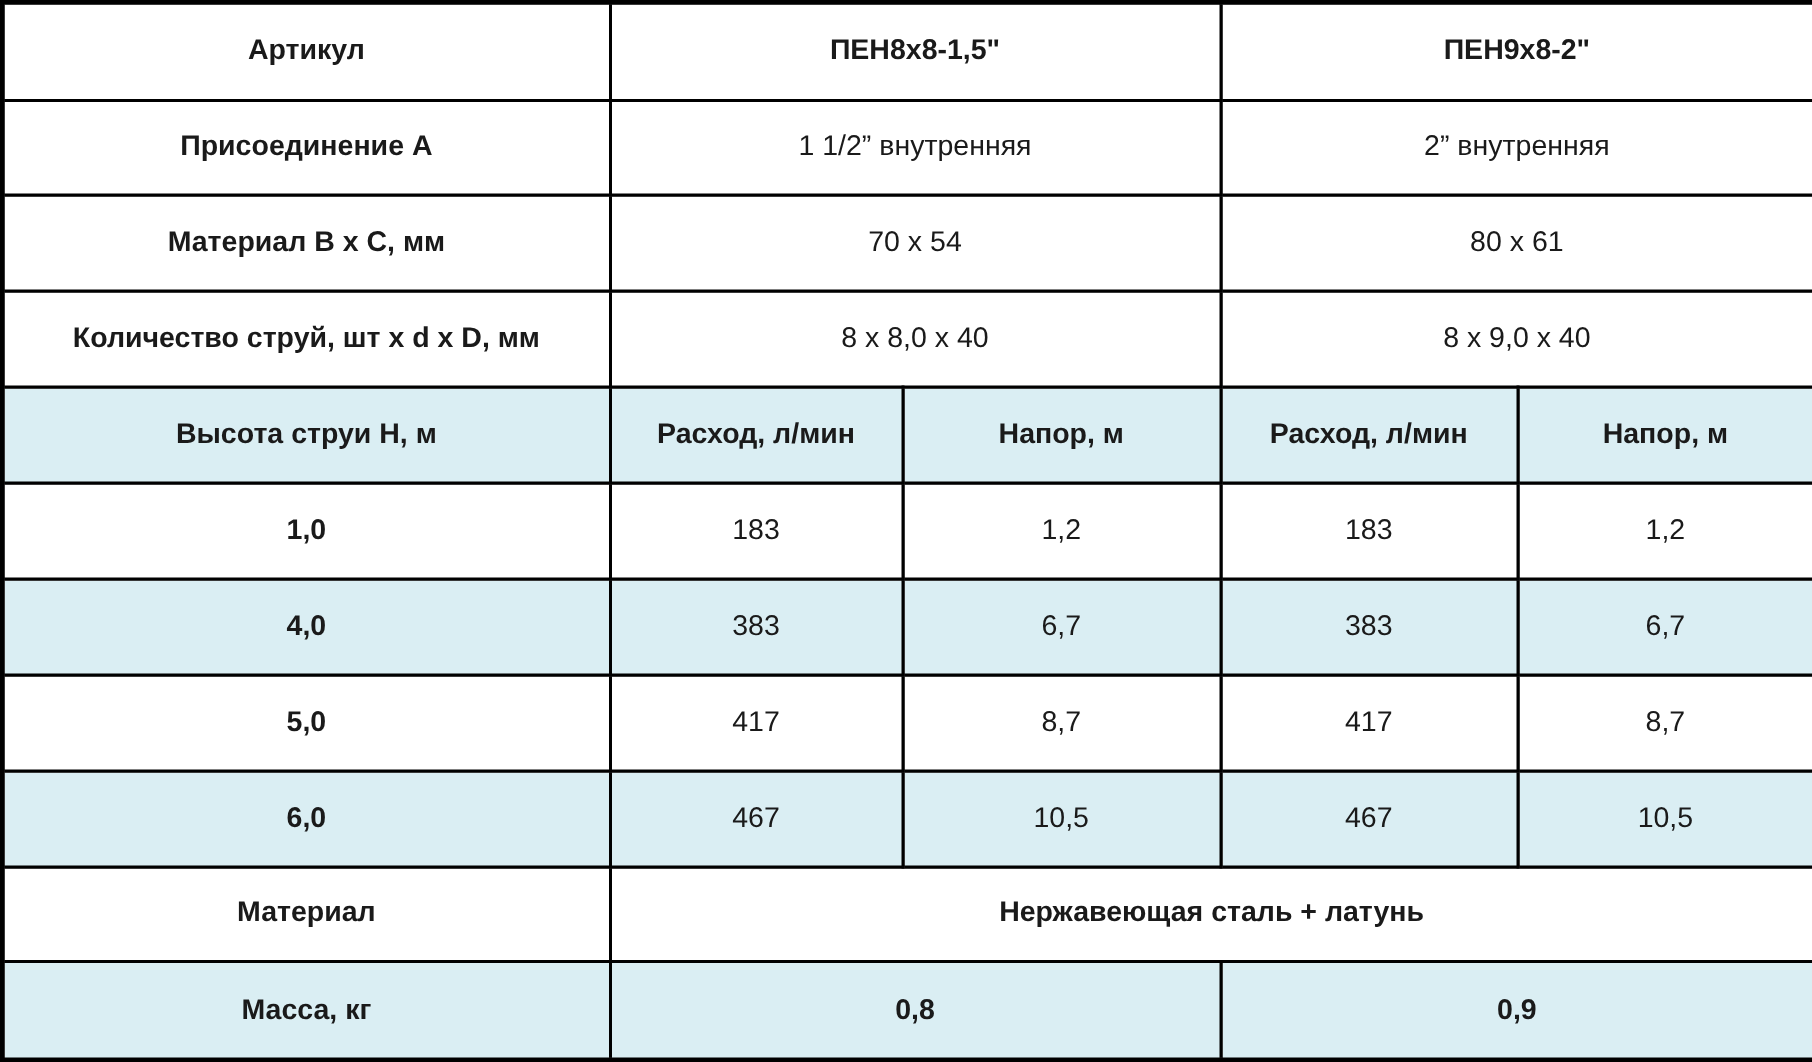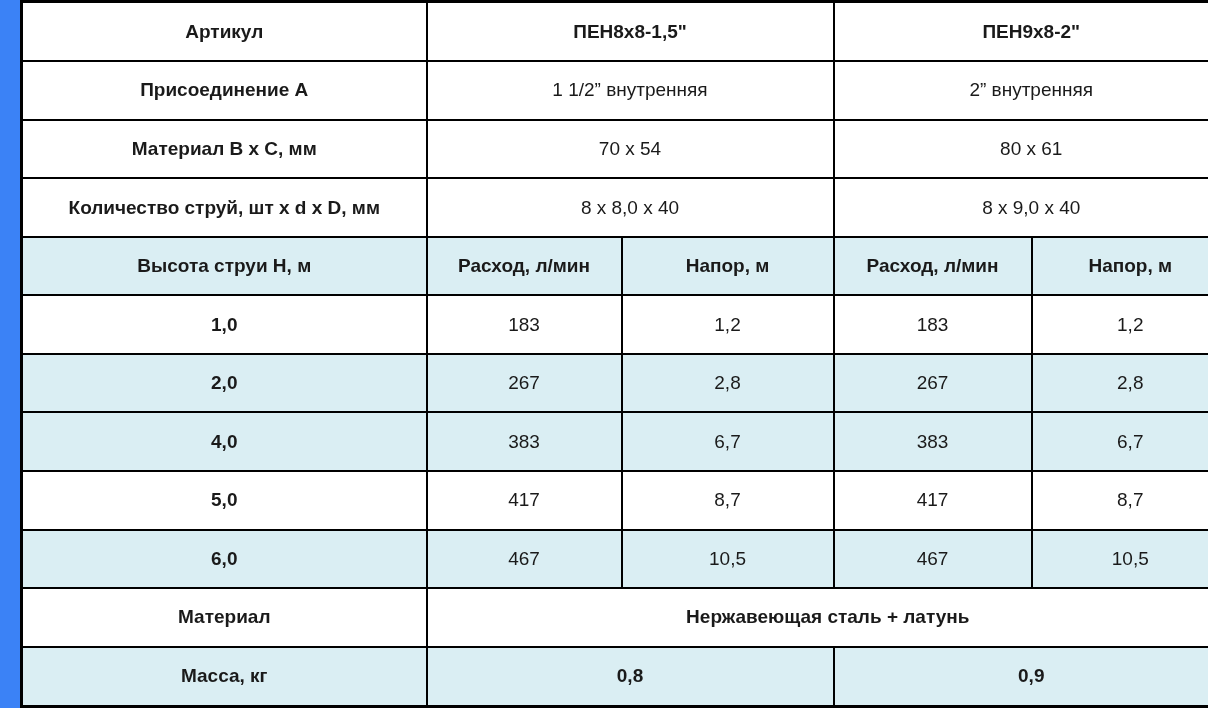--- a/index.html
+++ b/index.html
@@ -5,22 +5,21 @@
   html, body {
     margin: 0;
     padding: 0;
     background: #ffffff;
     font-family: "Liberation Sans", "DejaVu Sans", sans-serif;
   }
   .page {
     width: 1208px;
     height: 708px;
     box-sizing: border-box;
-    background: #3b82f6;
-    padding-left: 20px;
+    background: #737373;
   }
   table.spec-table {
     width: 1208px;
     height: 708px;
     box-sizing: border-box;
     border-collapse: collapse;
     table-layout: fixed;
     border: 3px solid #000000;
   }
   table.spec-table td {
@@ -92,27 +91,20 @@
     </tr>
 
     <tr class="plain">
       <td class="lbl">1,0</td>
       <td>183</td>
       <td>1,2</td>
       <td>183</td>
       <td>1,2</td>
     </tr>
     <tr class="shade">
-      <td class="lbl">2,0</td>
-      <td>267</td>
-      <td>2,8</td>
-      <td>267</td>
-      <td>2,8</td>
-    </tr>
-    <tr class="shade">
       <td class="lbl">4,0</td>
       <td>383</td>
       <td>6,7</td>
       <td>383</td>
       <td>6,7</td>
     </tr>
     <tr class="plain">
       <td class="lbl">5,0</td>
       <td>417</td>
       <td>8,7</td>

